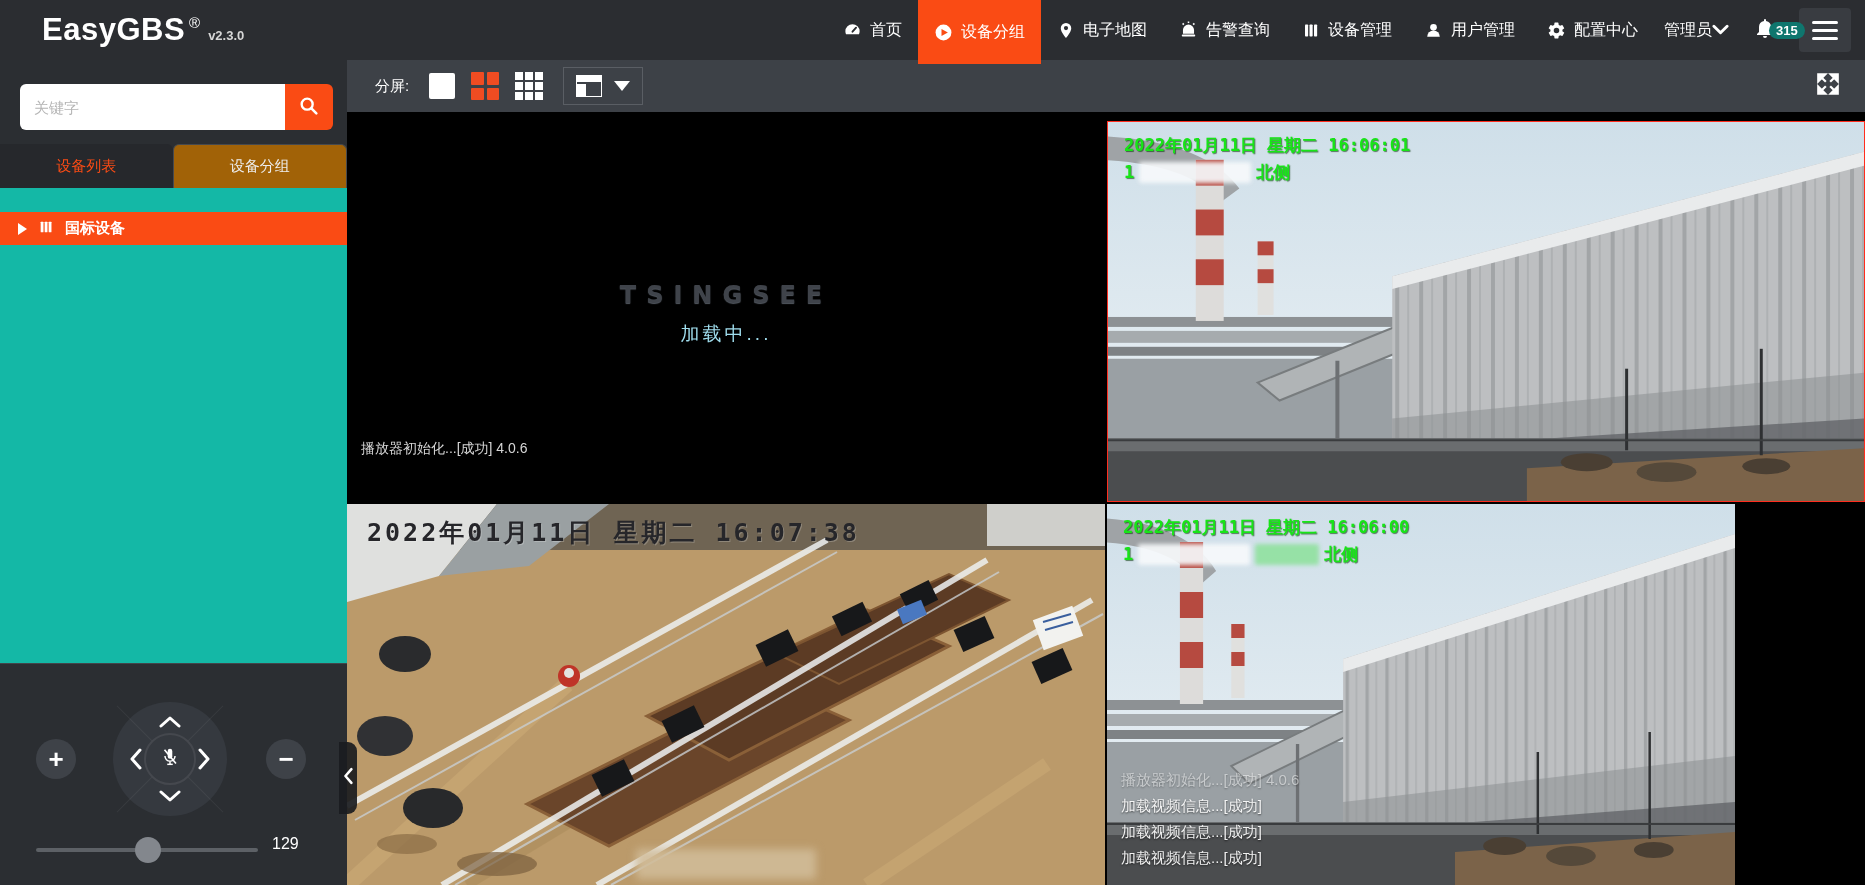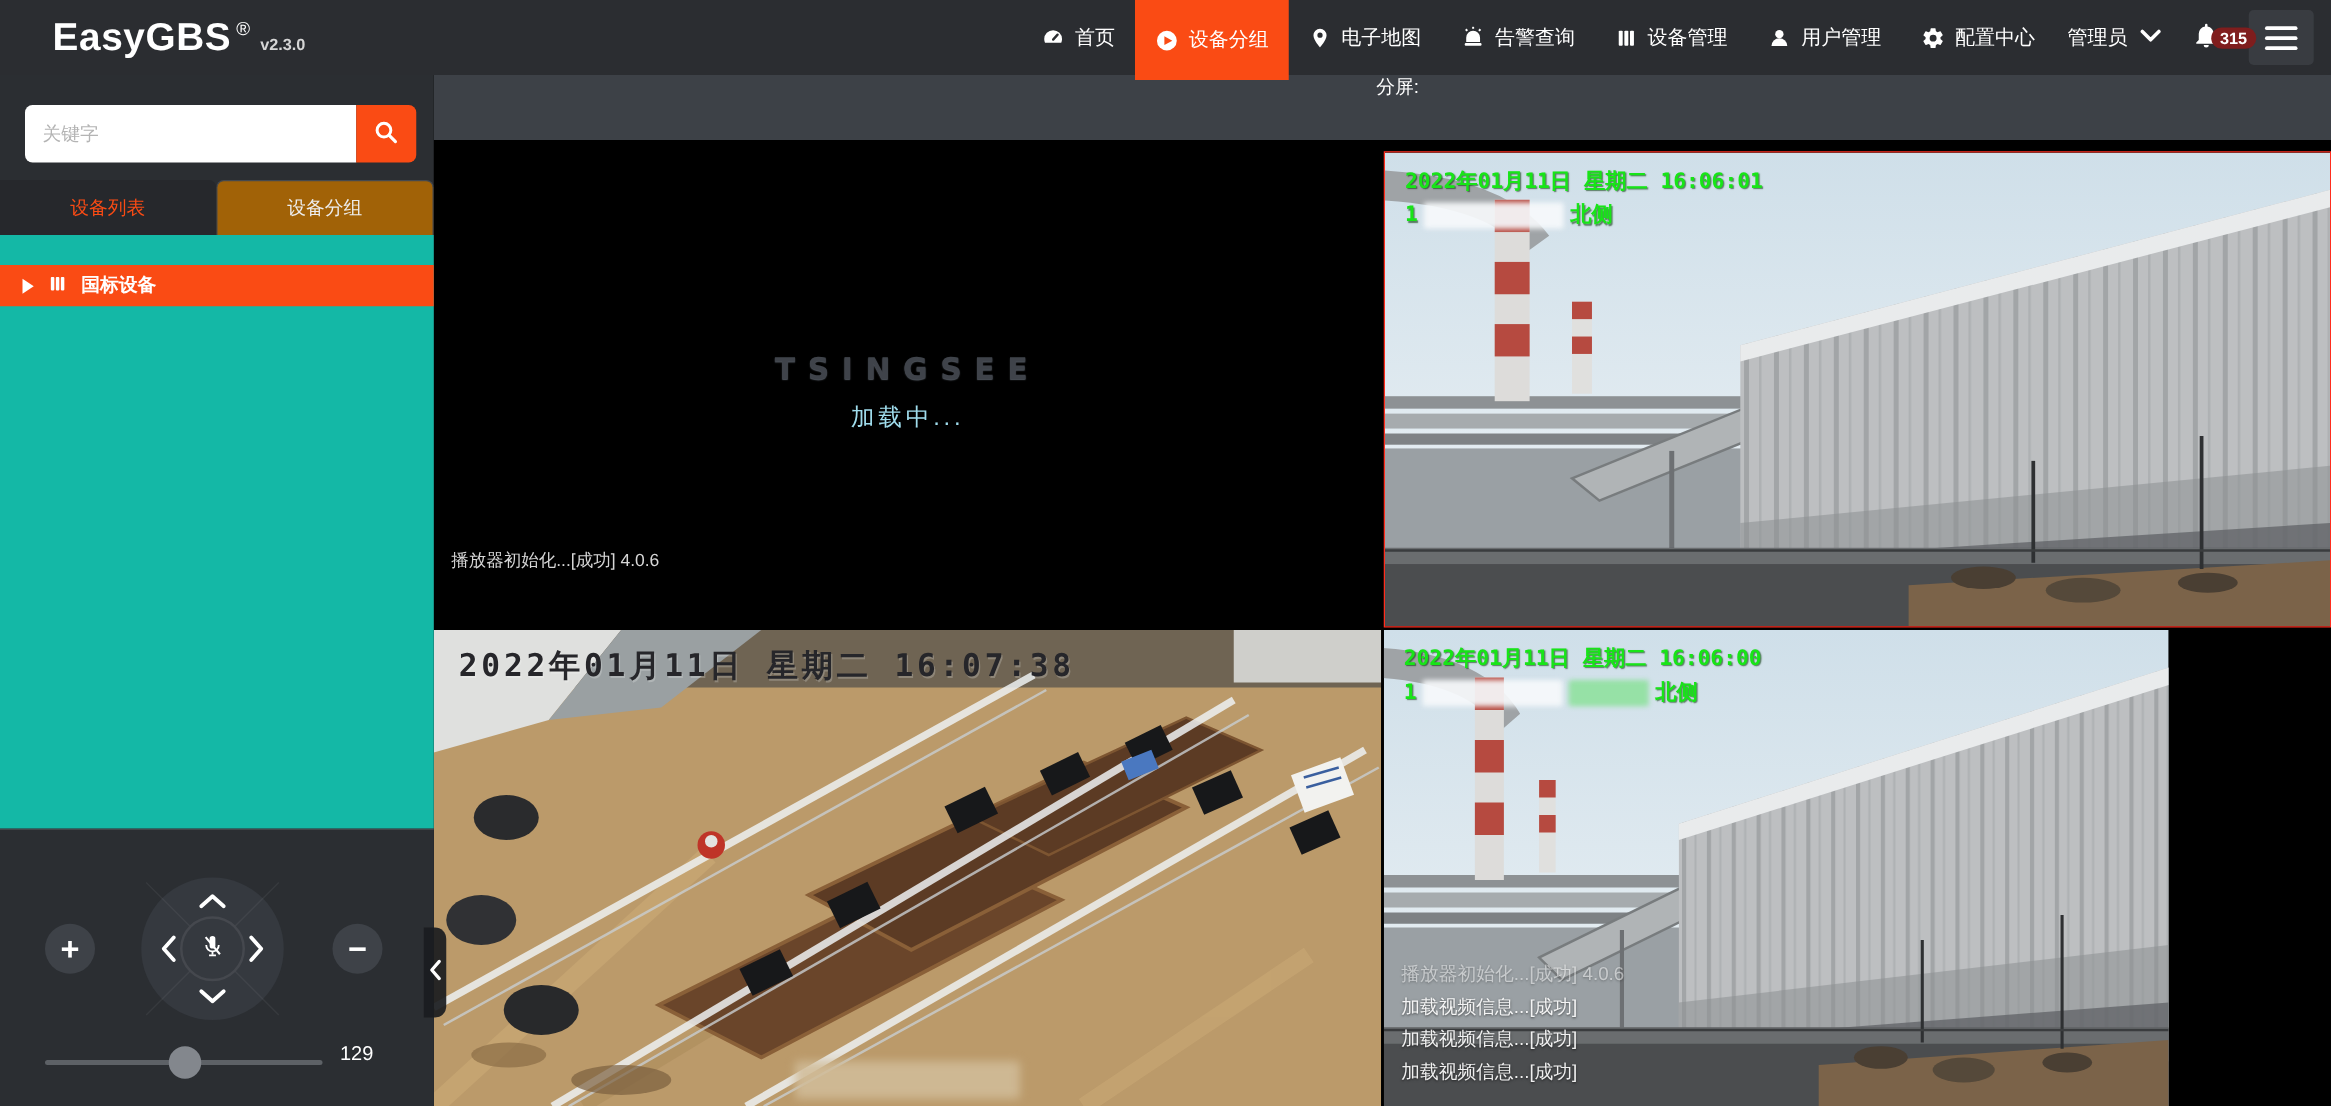--- a/index.html
+++ b/index.html
@@ -9,23 +9,23 @@
   
   .nav { position:absolute; top:0; left:0; width:1865px; height:60px; background:#2b2d31; display:flex; align-items:center; z-index:10; }
   .logo-wrap { display:flex; align-items:baseline; padding-left:42px; color:#fff; }
   .logo { font-size:31px; font-weight:bold; letter-spacing:0.5px; }
   .logo-reg { font-size:15px; vertical-align:super; position:relative; top:-12px; margin-left:4px; }
   .logo-ver { font-size:13px; color:#d6d6d6; margin-left:8px; font-weight:bold; }
   .nav-menu { margin-left:auto; display:flex; align-items:center; height:60px; }
   .nav-item { display:flex; align-items:center; gap:8px; height:60px; padding:0 16px; color:#fff; font-size:16px; cursor:pointer; white-space:nowrap; }
   .nav-item svg { display:block; }
   .nav-item.active { background:#fa4b14; height:64px; margin-bottom:-4px; }
-  .nav-user { display:flex; align-items:center; gap:10px; color:#fff; font-size:16px; padding:0 18px 0 10px; }
+  .nav-user { display:flex; align-items:center; color:#fff; font-size:16px; padding:0 18px 0 10px; }
   .nav-bell { position:relative; padding:0 22px 0 6px; display:flex; align-items:center; }
-  .badge { position:absolute; top:6px; left:22px; background:#7f1d1d; color:#fff; font-size:13px; font-weight:bold; padding:1px 7px; border-radius:10px; }
+  .badge { position:absolute; top:6px; left:22px; background:#0f766e; color:#fff; font-size:13px; font-weight:bold; padding:1px 7px; border-radius:10px; }
   .hamburger { width:52px; height:44px; background:#393c41; border-radius:4px; margin-right:14px; display:flex; flex-direction:column; justify-content:center; align-items:center; gap:5px; cursor:pointer; }
   .hamburger span { display:block; width:26px; height:3px; background:#fff; border-radius:2px; }
 
   
   .sidebar { position:absolute; top:60px; left:0; width:347px; height:825px; background:#2b2e32; display:flex; flex-direction:column; z-index:5; }
   .search-row { display:flex; margin:24px 14px 0 20px; height:46px; }
   .search-input { flex:1; border:none; outline:none; background:#fff; border-radius:6px 0 0 6px; padding:0 14px; font-size:15px; color:#333; font-family:inherit; }
   .search-input::placeholder { color:#b4b4b4; }
   .search-btn { width:48px; background:#fa4b14; border:none; border-radius:0 6px 6px 0; display:flex; align-items:center; justify-content:center; cursor:pointer; }
   .tabs { display:flex; height:44px; margin-top:14px; }
@@ -51,21 +51,21 @@
   .dpad-left { left:10px; top:51px; transform:rotate(-90deg); }
   .dpad-right { right:10px; top:51px; transform:rotate(90deg); }
   .dpad-center { position:absolute; left:50%; top:50%; transform:translate(-50%,-50%); width:52px; height:52px; border-radius:50%; background:#35393f; border:2px solid #45484e; display:flex; align-items:center; justify-content:center; cursor:pointer; }
   .slider { position:absolute; left:36px; top:178px; width:222px; height:16px; cursor:pointer; }
   .slider-track { position:absolute; left:0; right:0; top:6px; height:4px; border-radius:2px; background:#5d6166; }
   .slider-thumb { position:absolute; left:99px; top:-5px; width:26px; height:26px; border-radius:50%; background:#83878d; cursor:pointer; }
   .slider-value { position:absolute; left:272px; top:171px; color:#fff; font-size:16px; }
 
   
   .main { position:absolute; top:60px; left:347px; width:1518px; height:825px; }
-  .toolbar { position:relative; height:52px; background:#3d4147; display:flex; align-items:center; padding-left:28px; gap:16px;flex-direction:column; }
+  .toolbar { position:relative; height:52px; background:#3d4147; display:flex; align-items:center; padding-left:28px; gap:16px; }
   .split-label { color:#fff; font-size:15px; margin-right:4px; }
   .lay-btn { cursor:pointer; }
   .lay-1 { width:26px; height:26px; background:#fff; border-radius:2px; }
   .lay-4 { width:28px; height:28px; display:grid; grid-template-columns:1fr 1fr; grid-template-rows:1fr 1fr; gap:3px; }
   .lay-4 i { background:#f04c22; border-radius:1px; }
   .lay-9 { width:28px; height:28px; display:grid; grid-template-columns:1fr 1fr 1fr; grid-template-rows:1fr 1fr 1fr; gap:2px; }
   .lay-9 i { background:#fff; }
   .lay-custom-wrap { height:38px; border:1px solid #5a5e64; display:flex; align-items:center; gap:12px; padding:0 12px; margin-left:4px; cursor:pointer; }
   .lay-custom { position:relative; width:26px; height:22px; border:1px solid #fff; }
   .lay-custom i.top { position:absolute; left:0; top:0; width:100%; height:6px; background:#fff; }

